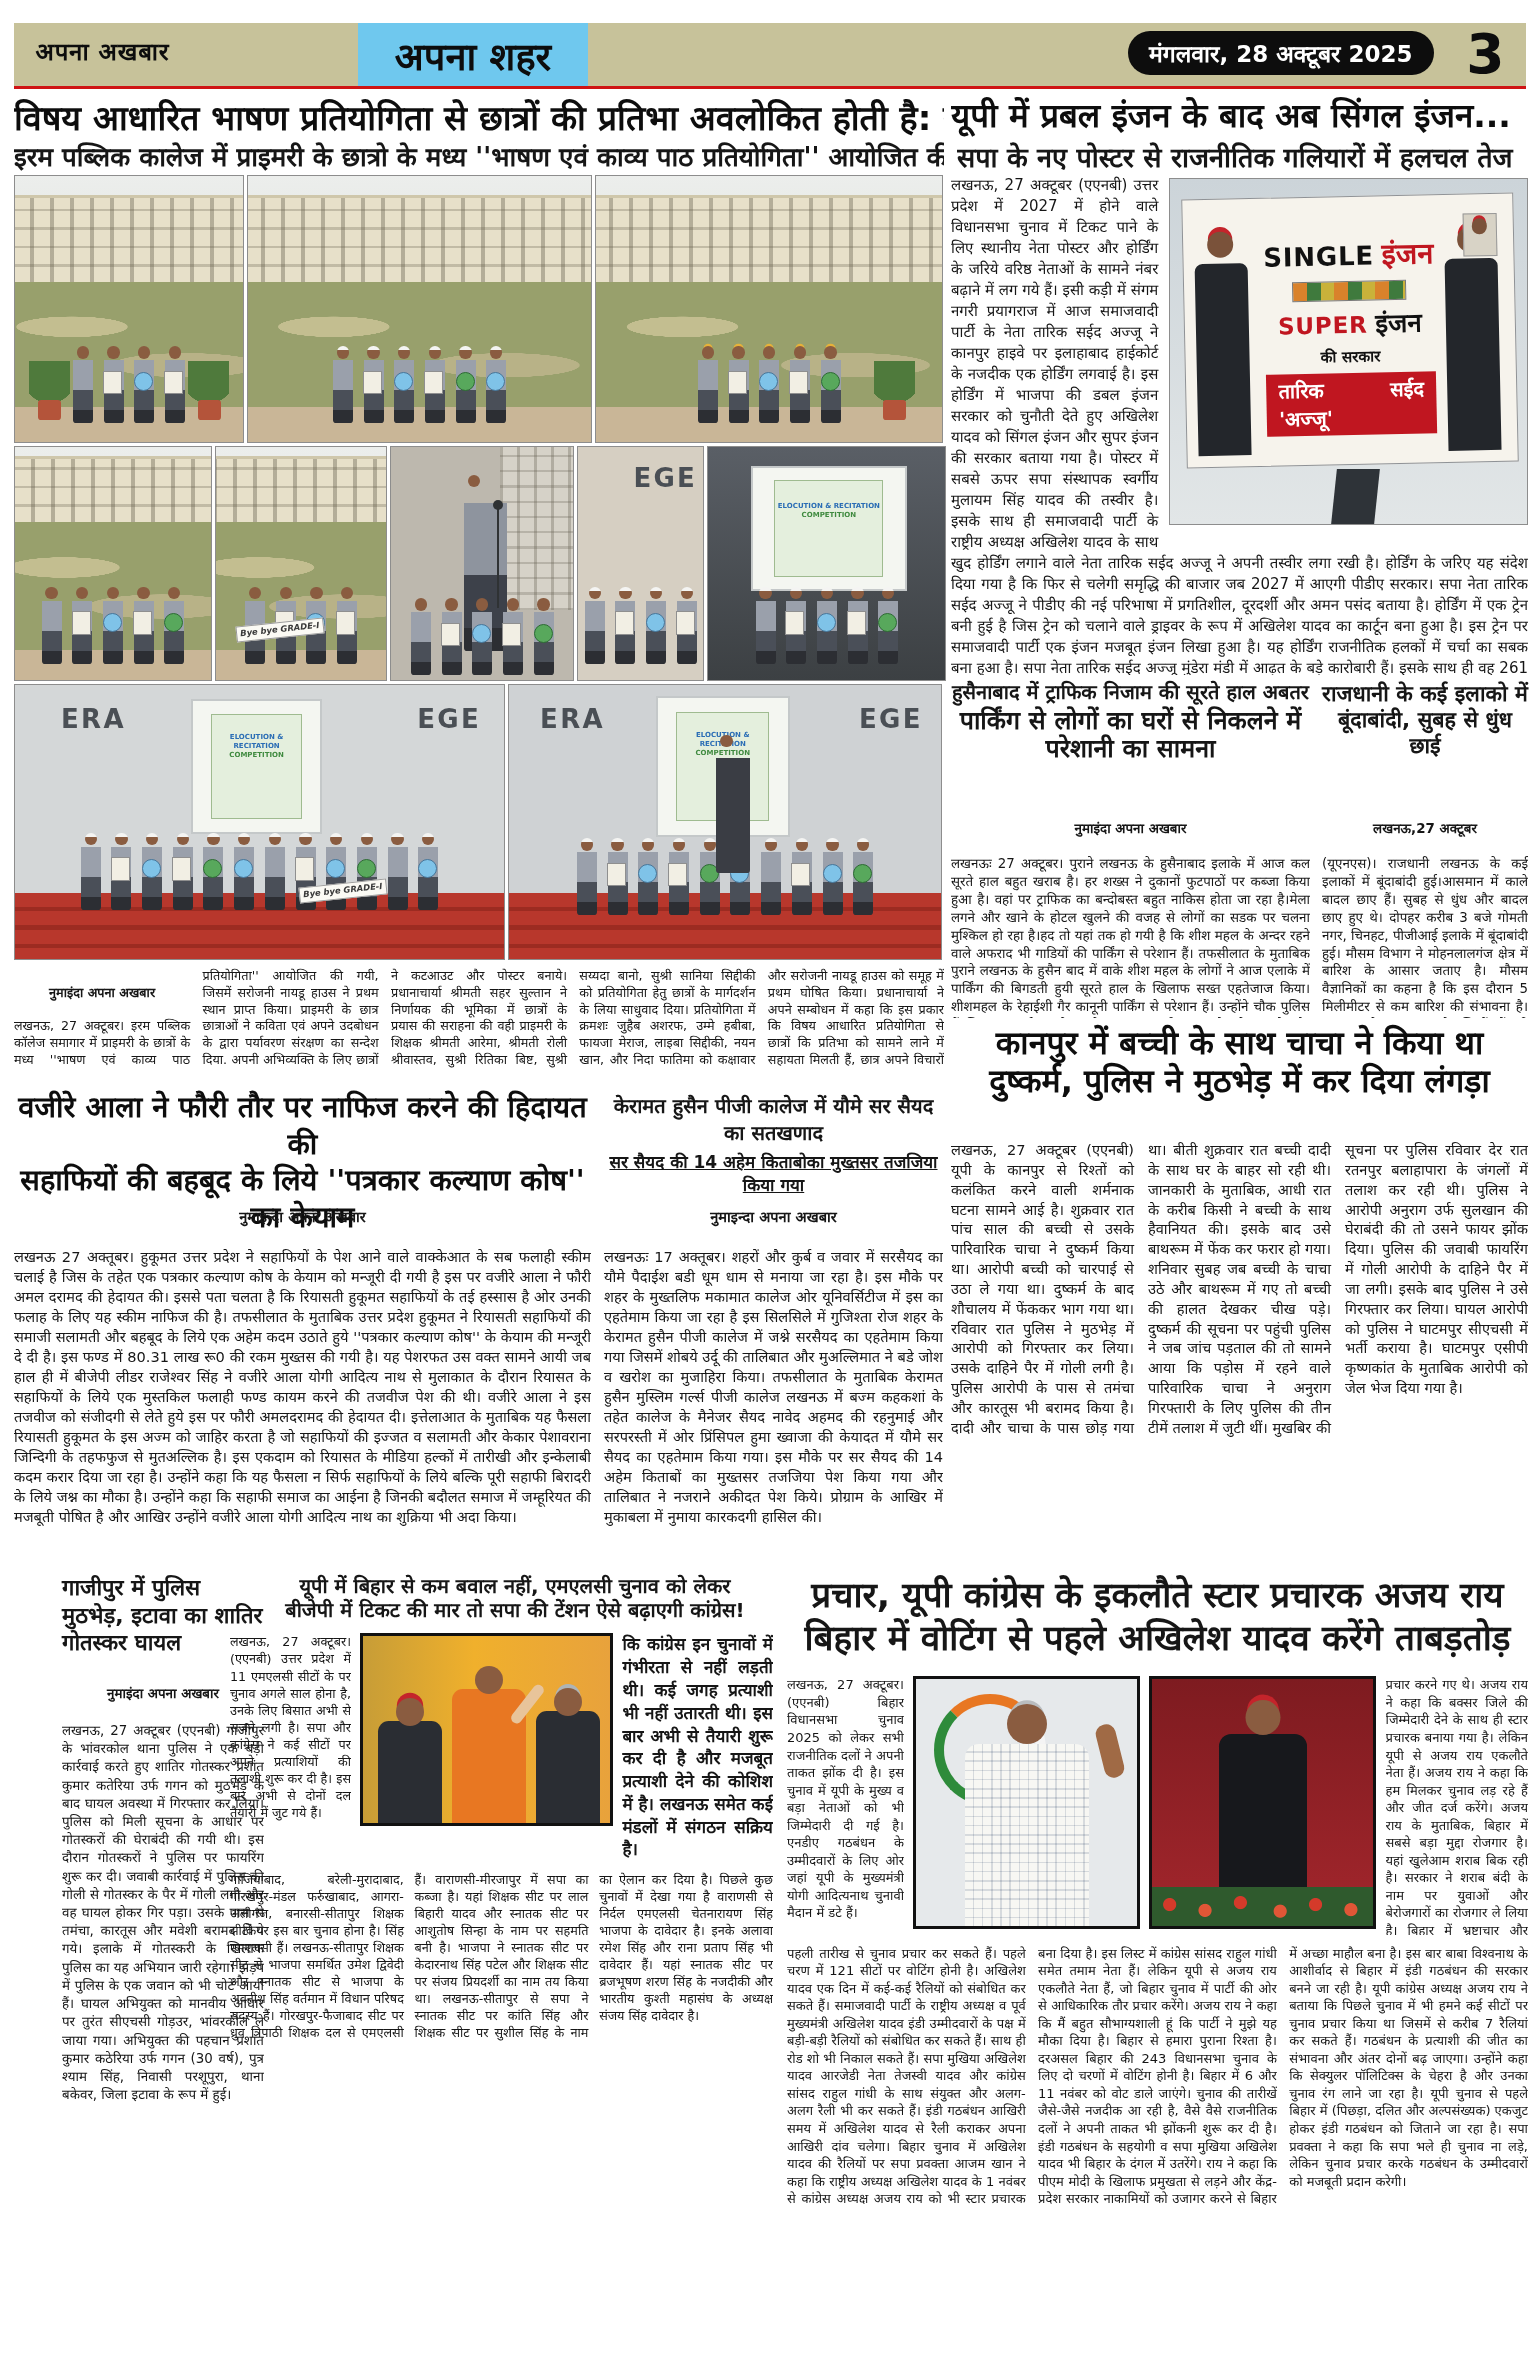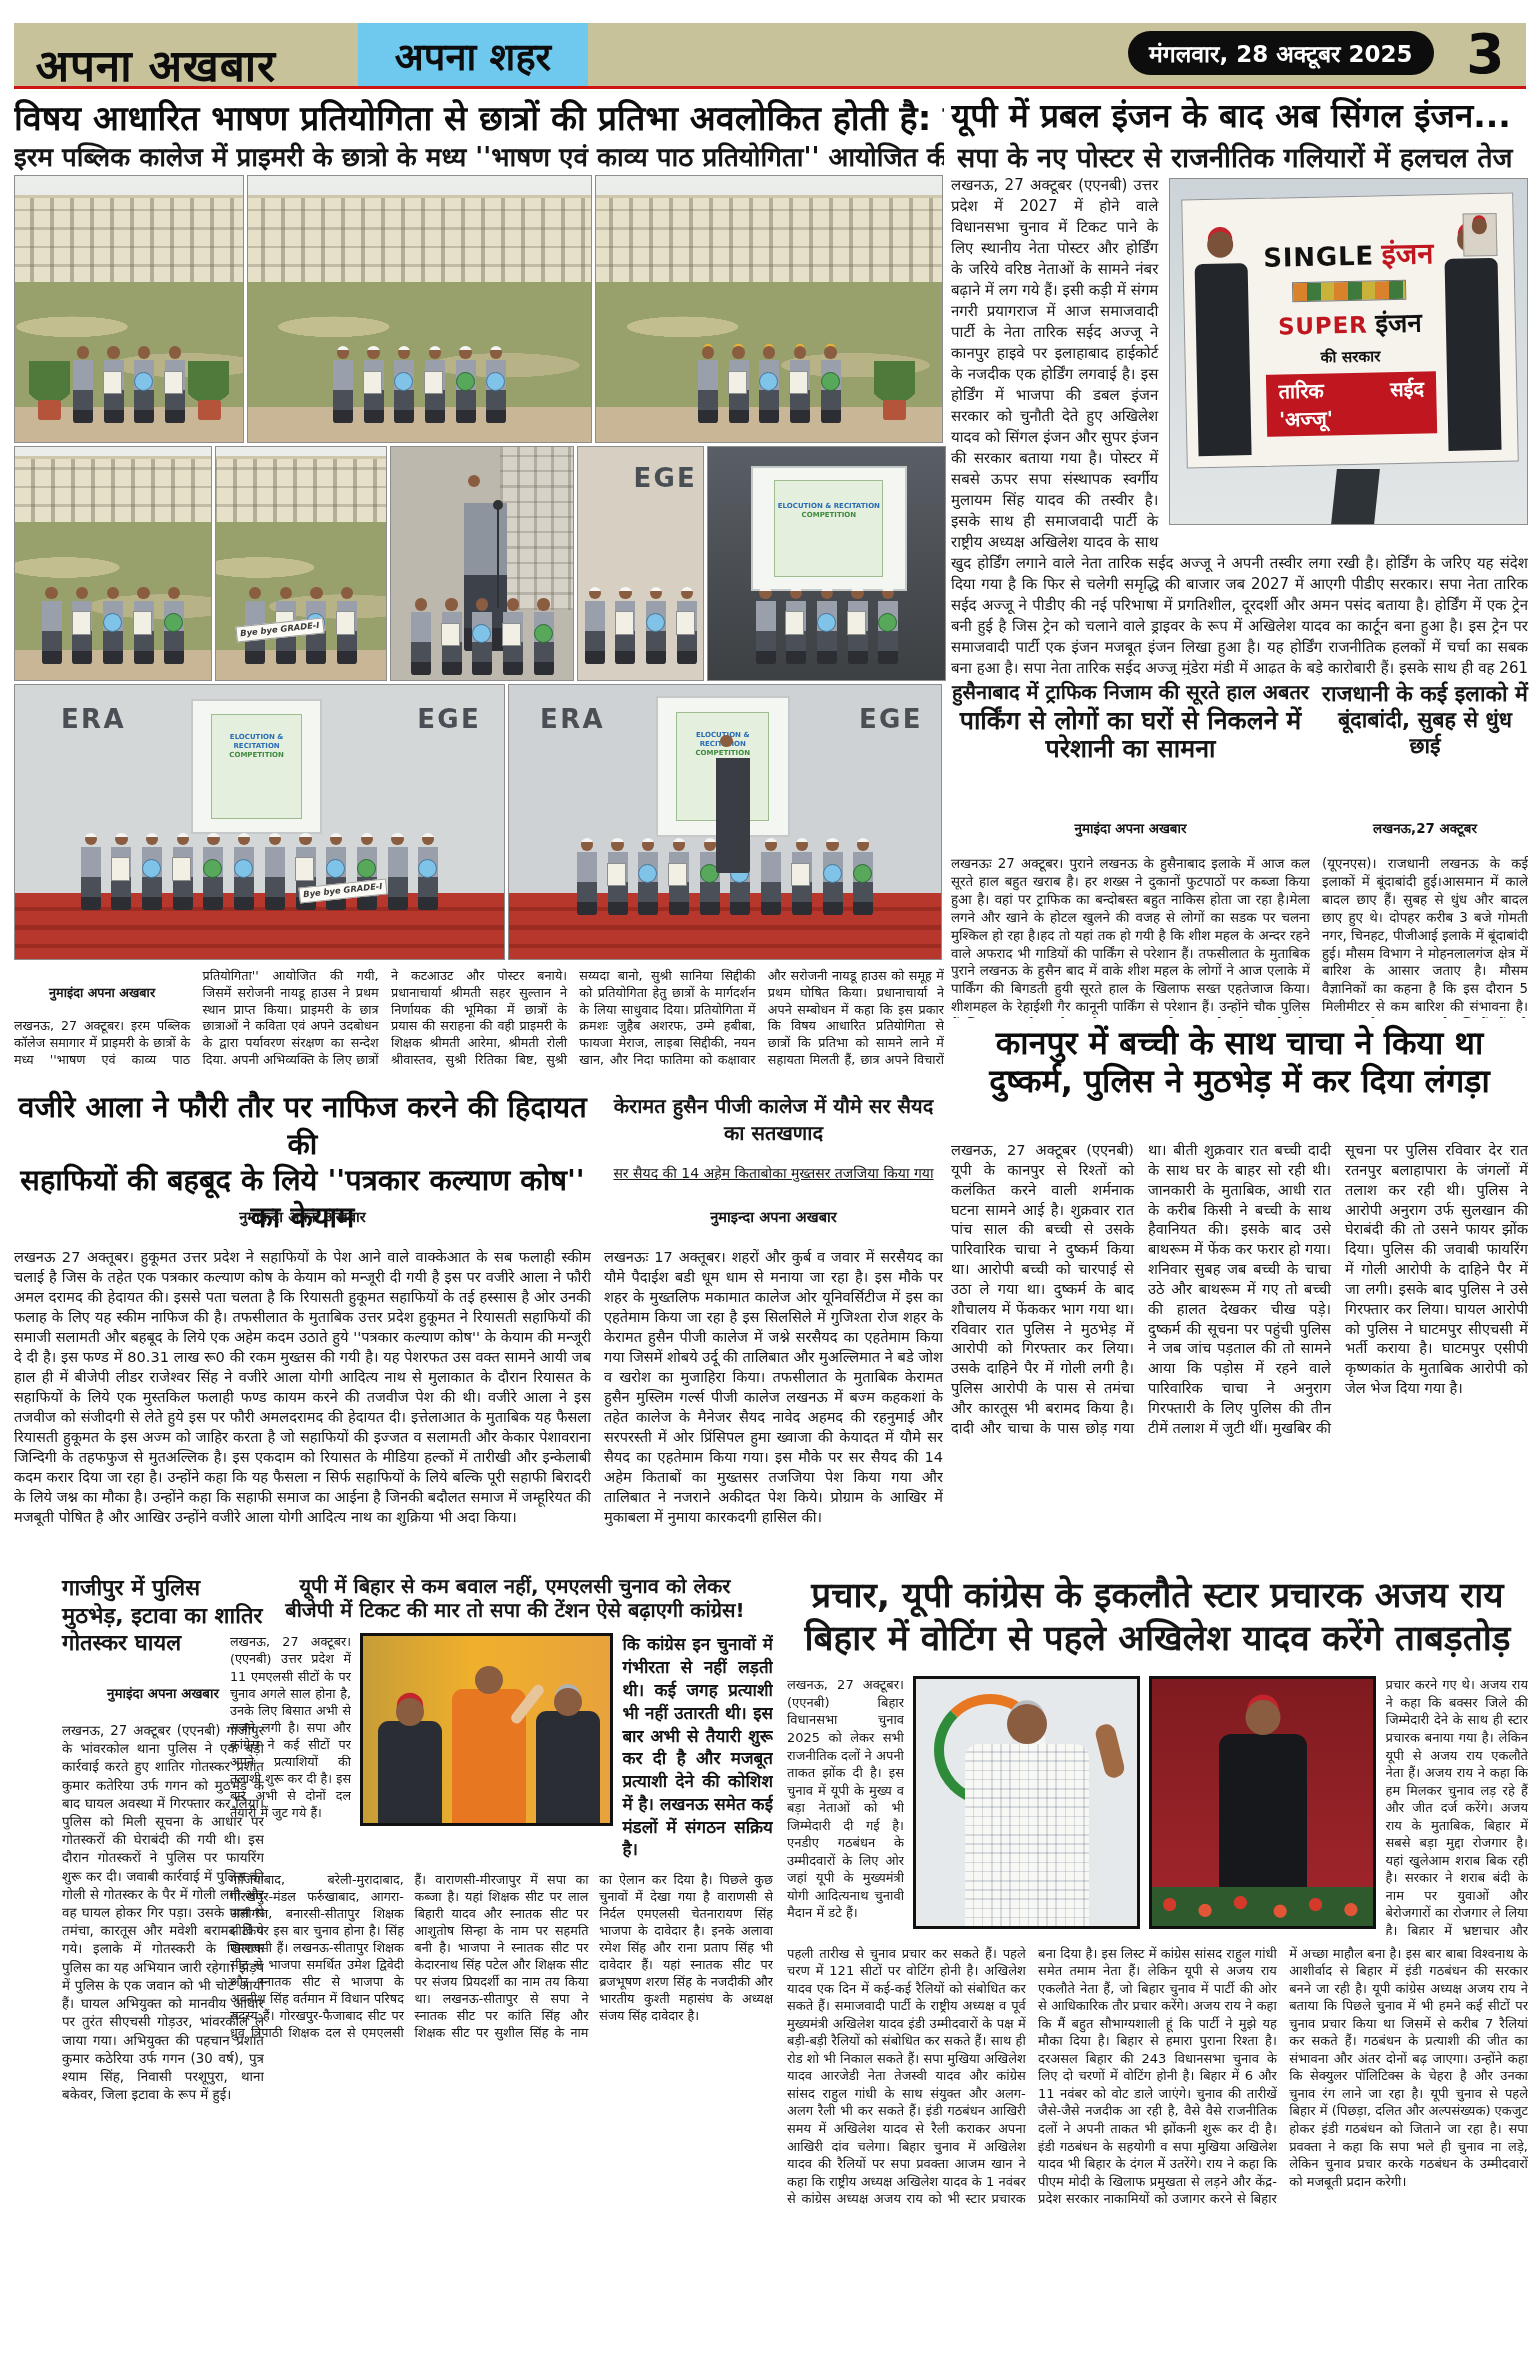--- a/index.html
+++ b/index.html
@@ -5,21 +5,21 @@
   html,body{margin:0;padding:0;}
   body{width:1540px;height:2377px;position:relative;background:#ffffff;
        font-family:"DejaVu Sans",sans-serif;color:#161616;}
   .abs{position:absolute;}
   .jt{text-align:justify;overflow:hidden;white-space:pre-line;}
   .byline{font-weight:bold;text-align:center;}
 
   
   #hdr{left:14px;top:23px;width:1512px;height:63px;background:#c7c29a;
        border-bottom:3.1px solid #cf1414;}
-  #mast-left{position:absolute;left:21.5px;top:10.7px;font-size:44px;font-weight:900;
+  #mast-left{position:absolute;left:21.5px;top:10.7px;font-size:24px;font-weight:900;
        letter-spacing:0.8px;color:#0d0d0d;}
   #mast-city{position:absolute;left:344px;top:0;height:100%;width:230px;background:#6fc8ee;
        display:flex;align-items:center;justify-content:center;font-size:38px;font-weight:900;color:#0d0d0d;}
   #date-pill{position:absolute;right:92px;top:7.7px;height:44px;background:#0d0d0d;color:#fff;
        border-radius:23px;display:flex;align-items:center;padding:0 21.5px;font-size:23px;font-weight:800;}
   #page-num{position:absolute;right:21.5px;top:-1.5px;font-size:55px;font-weight:900;color:#0d0d0d;}
 
   
   .h-black{font-weight:900;color:#0d0d0d;}
   #lead-h1{left:14px;top:94px;width:930px;font-size:34px;white-space:nowrap;overflow:hidden;}
@@ -118,21 +118,21 @@
          radial-gradient(circle 7px at 58% 62%,#e05636 0 6.1px,transparent 7px),
          radial-gradient(circle 7px at 74% 45%,#d43a2a 0 6.1px,transparent 7px),
          radial-gradient(circle 7px at 90% 58%,#e05636 0 6.1px,transparent 7px);}
 
   
   #speech-cols{left:14px;top:968px;width:930px;height:115px;column-count:5;column-gap:12.3px;
        font-size:12.7px;line-height:1.32;}
   #fund-head{left:14px;top:1089px;width:577px;text-align:center;font-size:29px;line-height:1.26;}
   #syed-head{left:604px;top:1092px;width:339px;text-align:center;}
   #syed-head .l1{font-size:20px;font-weight:900;}
-  #syed-head .l2{font-size:14px;font-weight:400;text-decoration:underline;margin-top:17px;}
+  #syed-head .l2{font-size:17px;font-weight:700;text-decoration:underline;margin-top:4px;}
   #fund-body{left:14px;top:1187px;width:577px;height:377px;font-size:14.6px;line-height:1.37;}
   #syed-body{left:604px;top:1187px;width:339px;height:377px;font-size:14.6px;line-height:1.37;}
 
   #pair2-headL{left:951px;top:678px;width:359px;text-align:center;}
   #pair2-headL .l1{font-size:20px;font-weight:900;}
   #pair2-headL .l2{font-size:25px;font-weight:900;line-height:1.15;margin-top:1.5px;}
   #pair2-headR{left:1322px;top:681px;width:206px;text-align:center;font-size:21.5px;font-weight:900;line-height:1.2;}
   #husain-body{left:951px;top:802px;width:359px;height:216px;font-size:13.4px;line-height:1.33;}
   #weather-body{left:1322px;top:802px;width:206px;height:216px;font-size:13.4px;line-height:1.33;}
 

